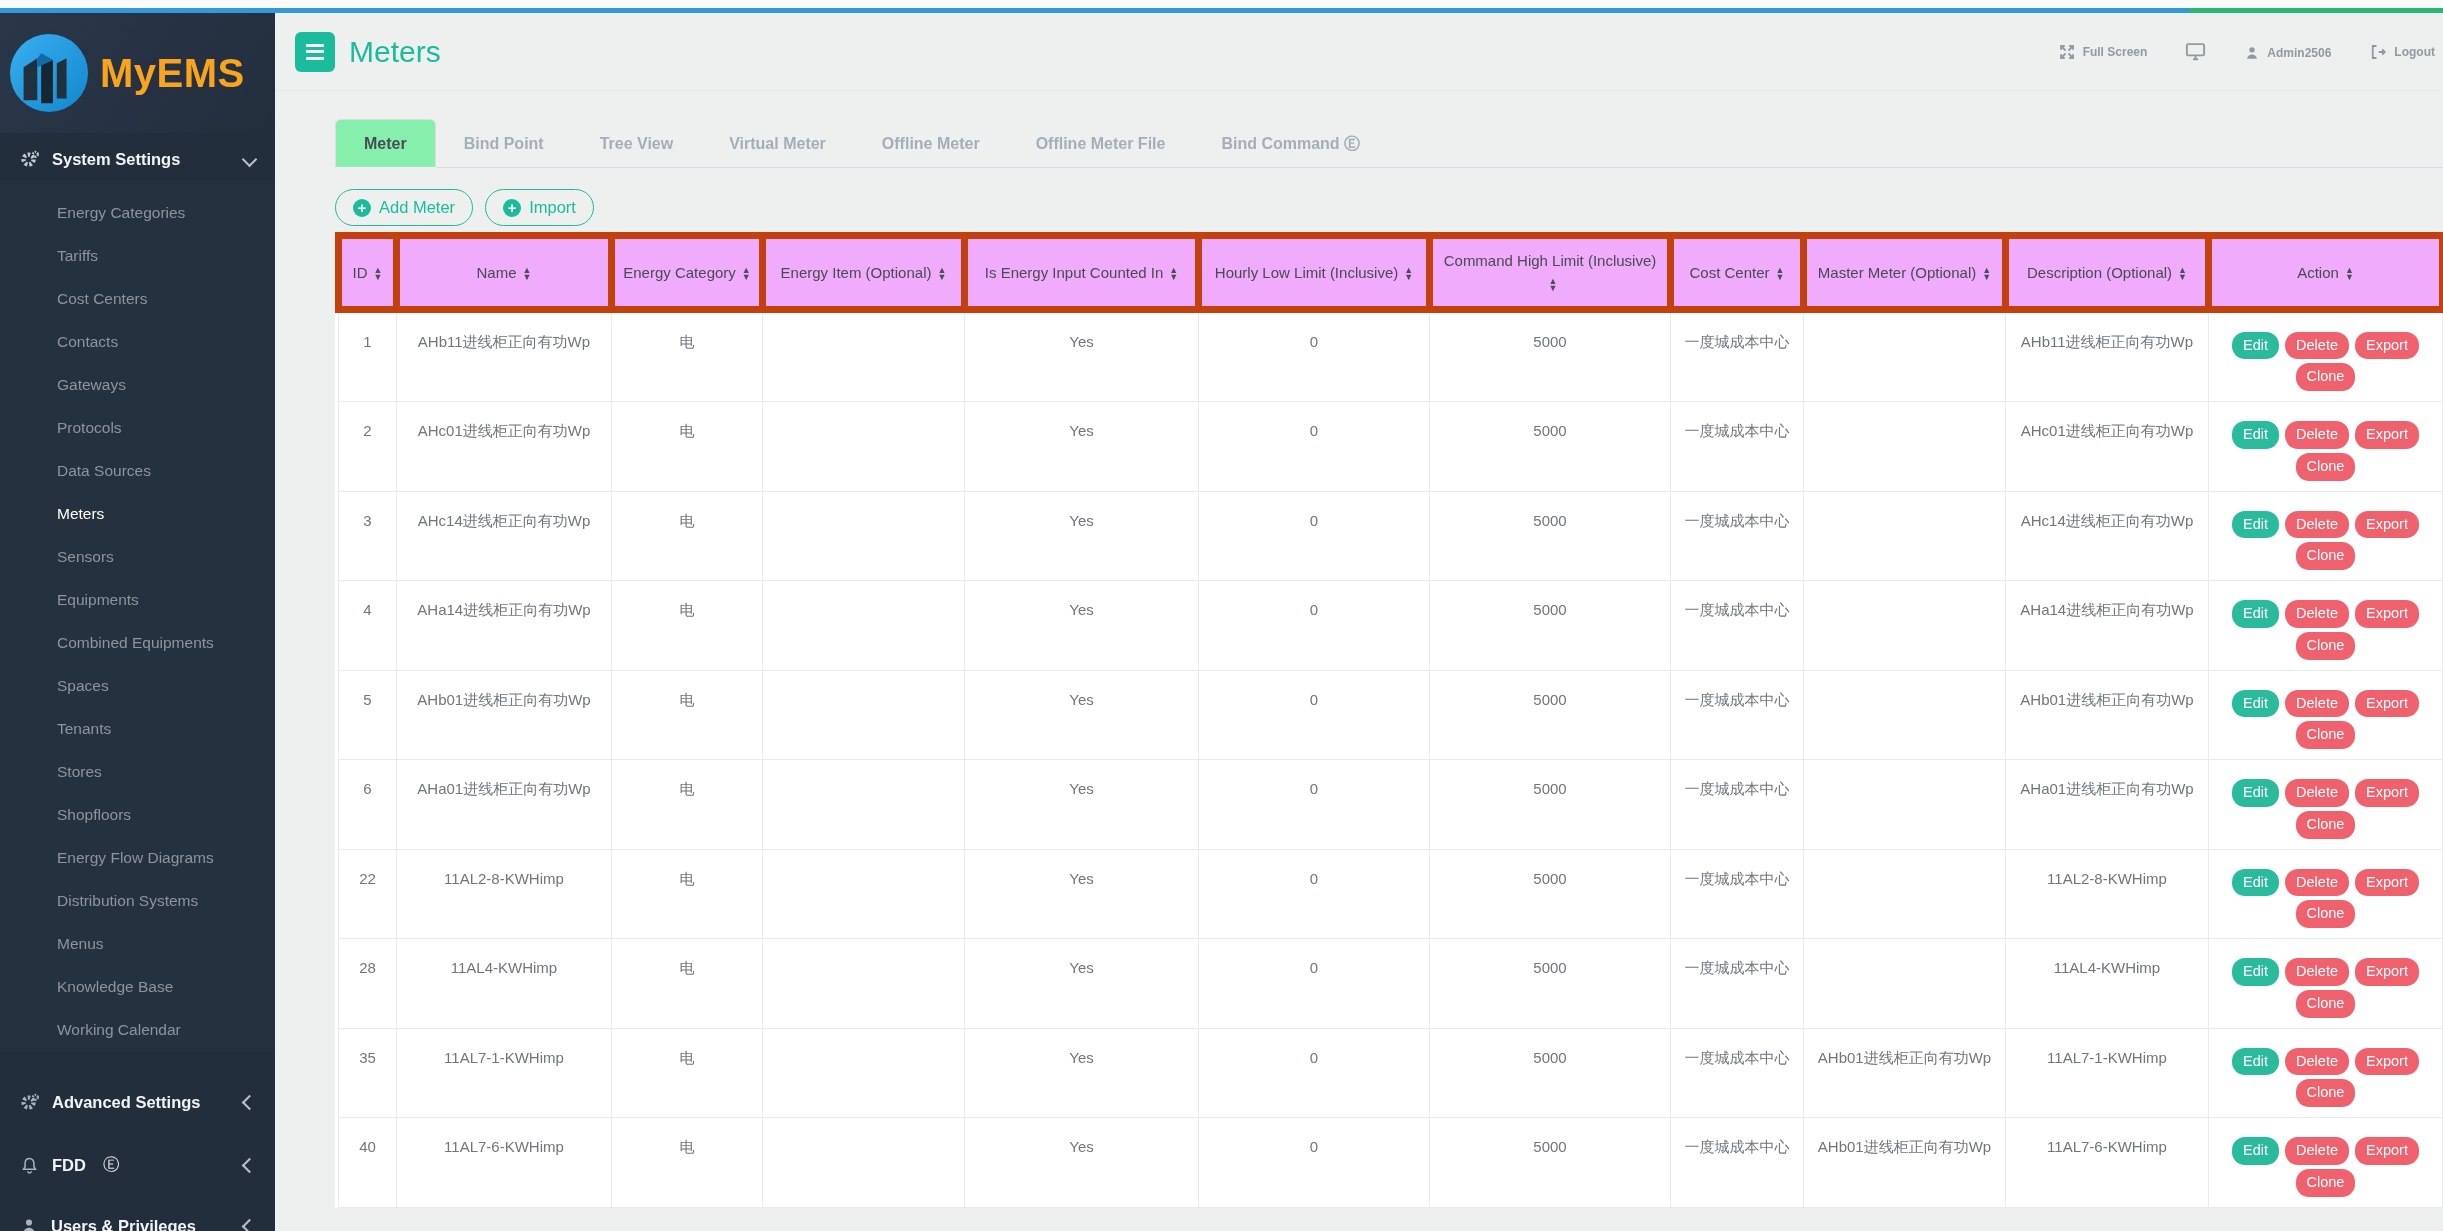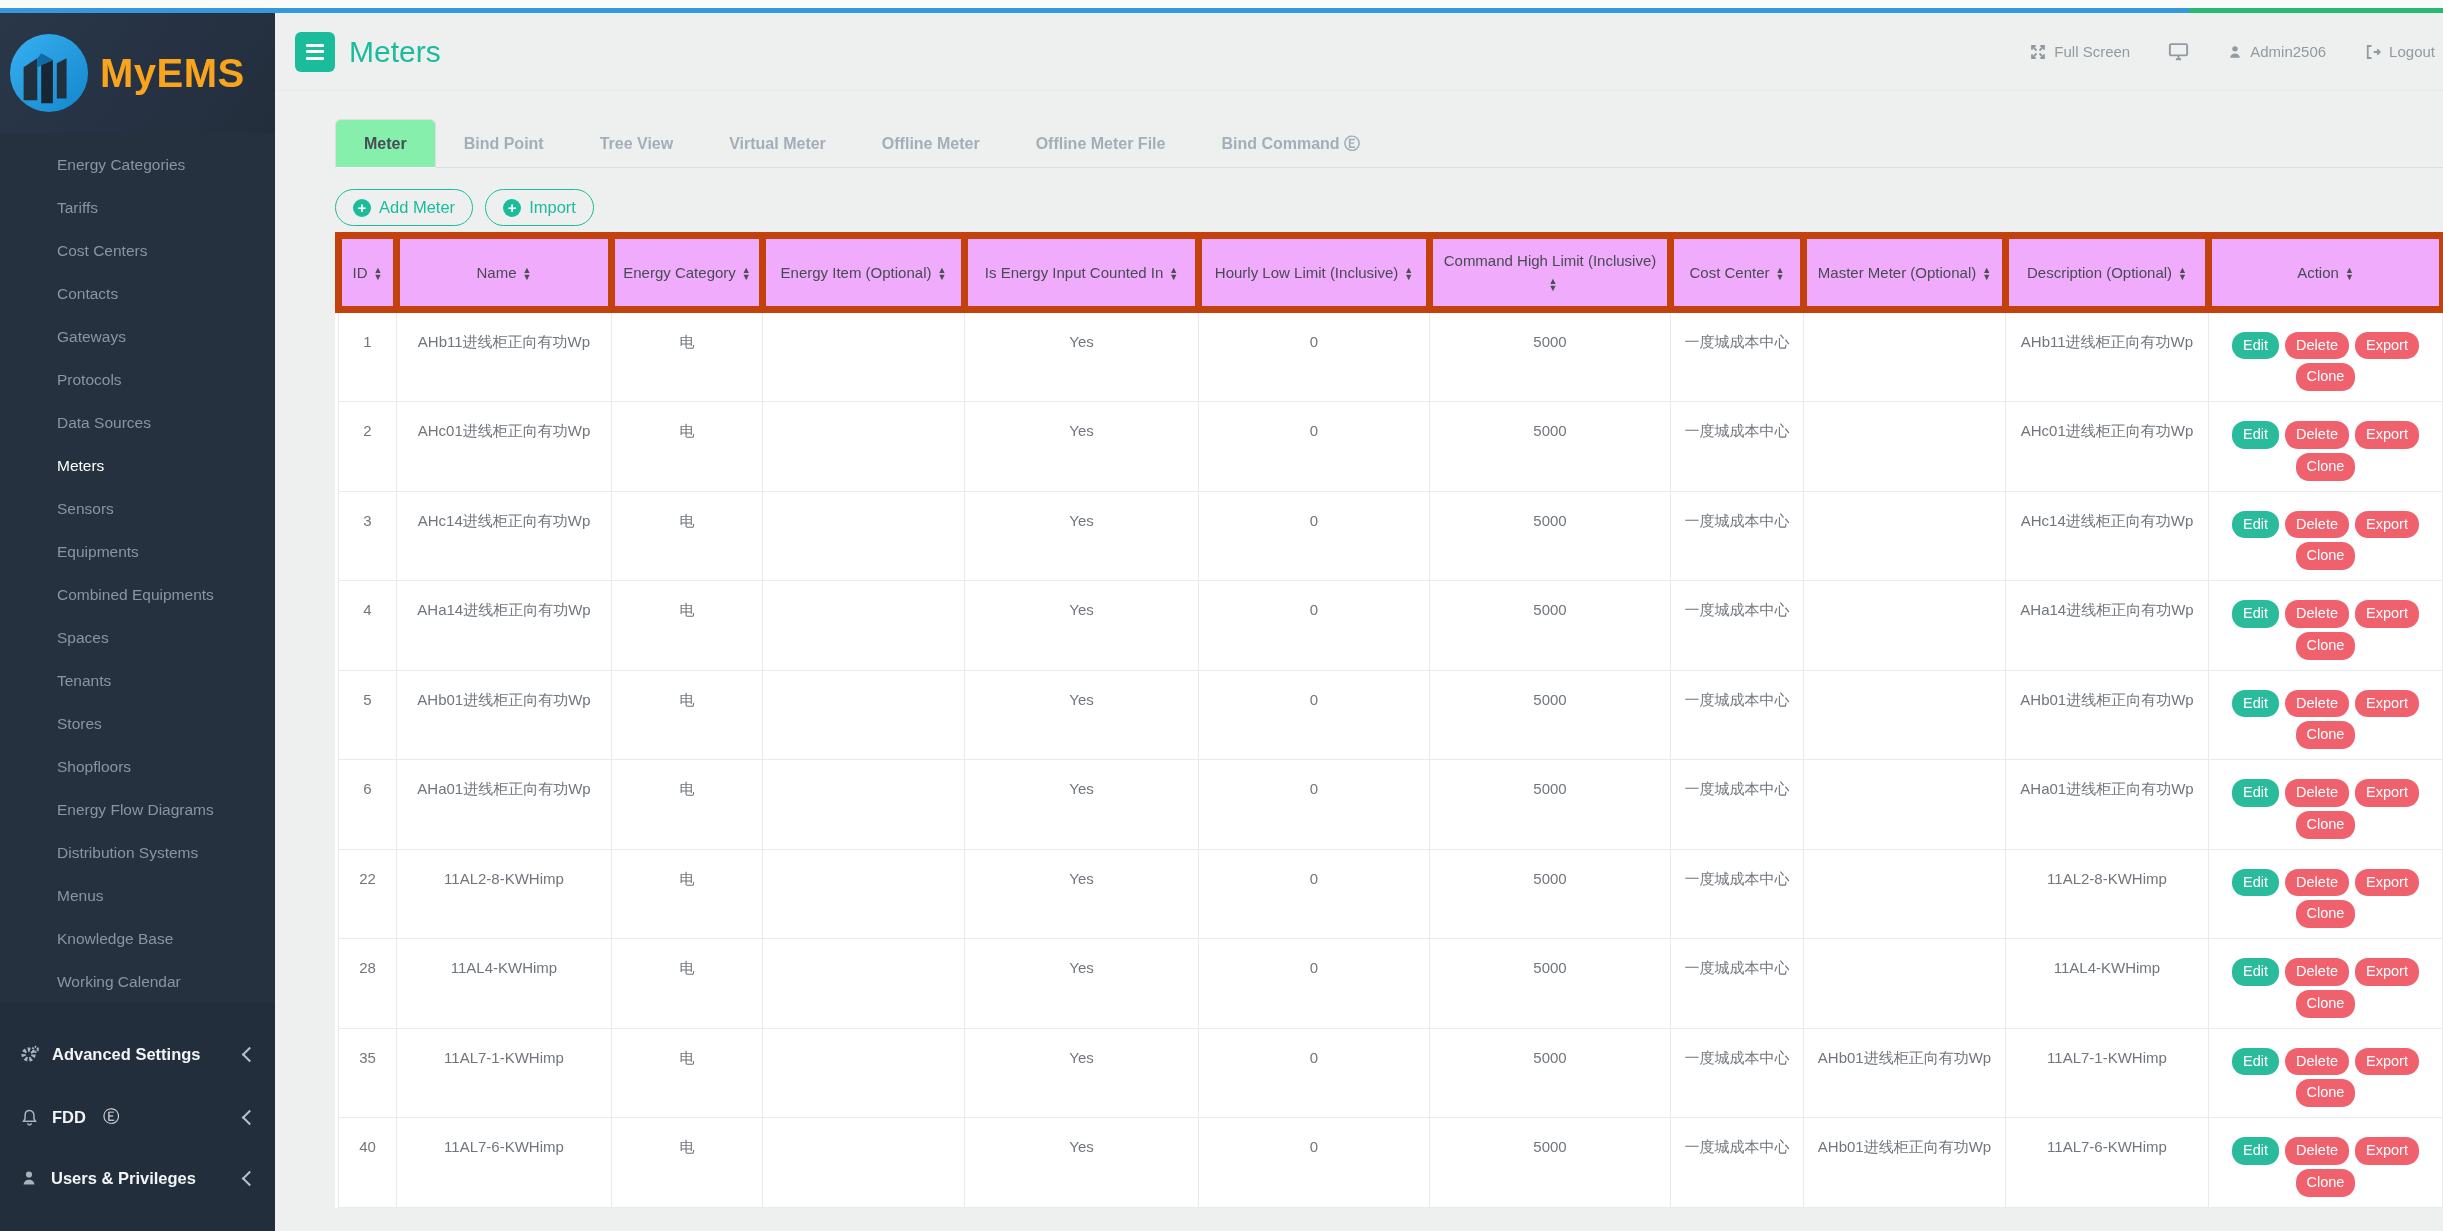--- a/index.html
+++ b/index.html
@@ -36,22 +36,22 @@
   .side-item.active{color:#ffffff}
   .mt29{margin-top:29px}.mt19{margin-top:19px}.mt17{margin-top:17px}
   .ent{font-weight:400;opacity:.9;margin-left:4px}
   
   .main{flex:1;position:relative;overflow:hidden}
   .main-header{height:77px;display:flex;align-items:center;padding:0 20px;border-bottom:1px solid #e7e9ea}
   .hamburger{width:40px;height:40px;border-radius:6px;background:var(--accent);
         display:flex;flex-direction:column;justify-content:center;align-items:center;gap:3.5px;cursor:pointer}
   .hamburger i{display:block;width:18px;height:3px;background:#fff;border-radius:1px}
   .page-title{margin-left:14px;font-size:30px;color:var(--accent);font-weight:500}
-  .header-right{margin-left:auto;display:flex;align-items:center;gap:38px;color:#909aa0;
-        font-weight:400;font-size:15px;margin-right:-12px;white-space:nowrap}
+  .header-right{margin-left:auto;display:flex;align-items:flex-end;gap:38px;color:#909aa0;
+        font-weight:700;font-size:12px;margin-right:-12px;white-space:nowrap}
   .hr-item{display:flex;align-items:center;gap:7px;cursor:pointer}
   .hr-item svg{display:block}
   
   .tab-strip{margin:28px 0 0 60px;display:flex;align-items:flex-end;border-bottom:1px solid #d9dde0;height:48px}
   .tab{padding:0 28px;height:47px;line-height:47px;font-size:16px;font-weight:700;color:#a4aeb8;cursor:pointer}
   .tab.active{background:#86efac;color:#454d57;border:1px solid #dcdfe2;border-bottom:1px solid #fff;
         border-radius:6px 6px 0 0;margin-bottom:-1px}
   
   .toolbar{margin:21px 0 0 60px;display:flex;gap:12px}
   .btn-outline{display:flex;align-items:center;gap:8px;border:1.5px solid var(--accent);color:var(--accent);
@@ -96,20 +96,29 @@
           </defs>
         <circle cx="42" cy="42" r="40" fill="url(#lg)"></circle>
         <path d="M16 36 L30 27 L30 70 L16 70 Z" fill="#20303f"></path>
         <path d="M34 22 L46 29 L46 73 L34 73 Z" fill="#182634"></path>
         <path d="M50 32 L60 27 L60 68 L50 68 Z" fill="#20303f"></path>
         <path d="M30 27 L34 22 L46 29 L30 36 Z" fill="#0e6ca8"></path>
       </svg>
       <span class="brand-text">MyEMS</span>
     </div>
 
+    <div class="section-header" style="margin-top:4px">
+      <svg width="19" height="19" viewBox="0 0 20 20">
+        <circle cx="9" cy="10" r="5.2" fill="none" stroke="#c3cad3" stroke-width="4.6" stroke-dasharray="2.6 2"></circle>
+        <circle cx="9" cy="10" r="2.6" fill="#232e3c"></circle>
+        <circle cx="16.2" cy="4.6" r="2.6" fill="none" stroke="#c3cad3" stroke-width="2.4" stroke-dasharray="1.6 1.2"></circle>
+      </svg>
+      <span>System Settings</span>
+      <span class="chev down"></span>
+    </div>
     <div class="submenu" id="system-submenu">
         <div class="side-item">Energy Categories</div>
         <div class="side-item">Tariffs</div>
         <div class="side-item">Cost Centers</div>
         <div class="side-item">Contacts</div>
         <div class="side-item">Gateways</div>
         <div class="side-item">Protocols</div>
         <div class="side-item">Data Sources</div>
         <div class="side-item active">Meters</div>
         <div class="side-item">Sensors</div>

